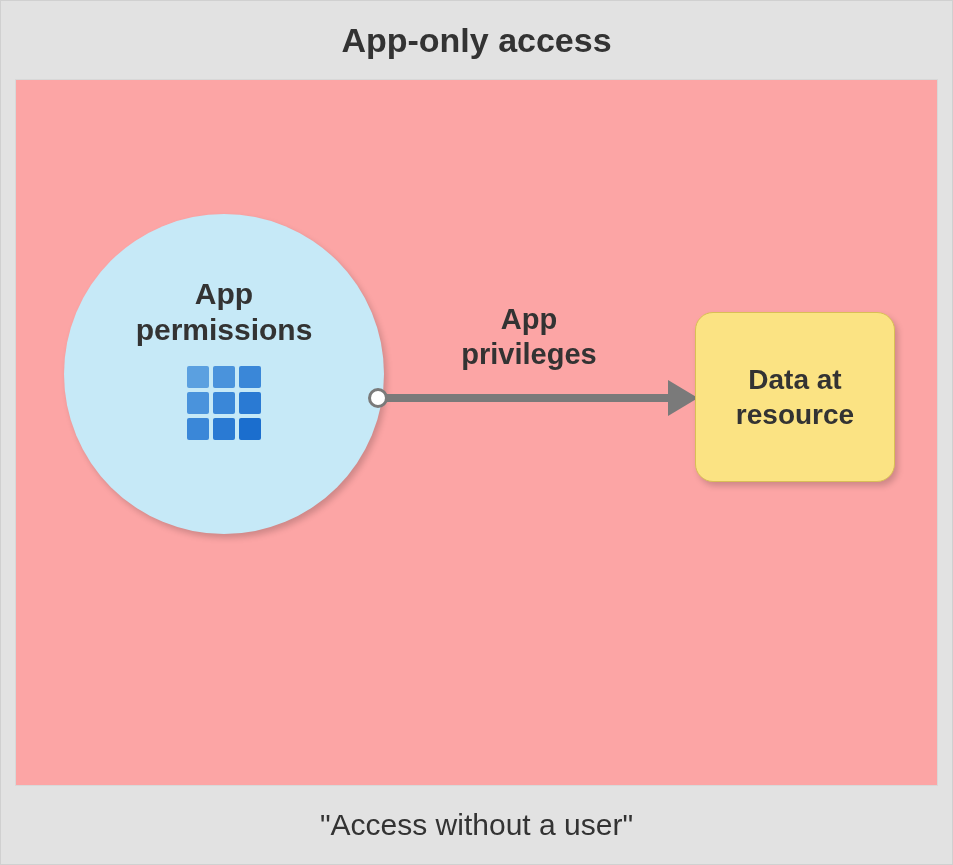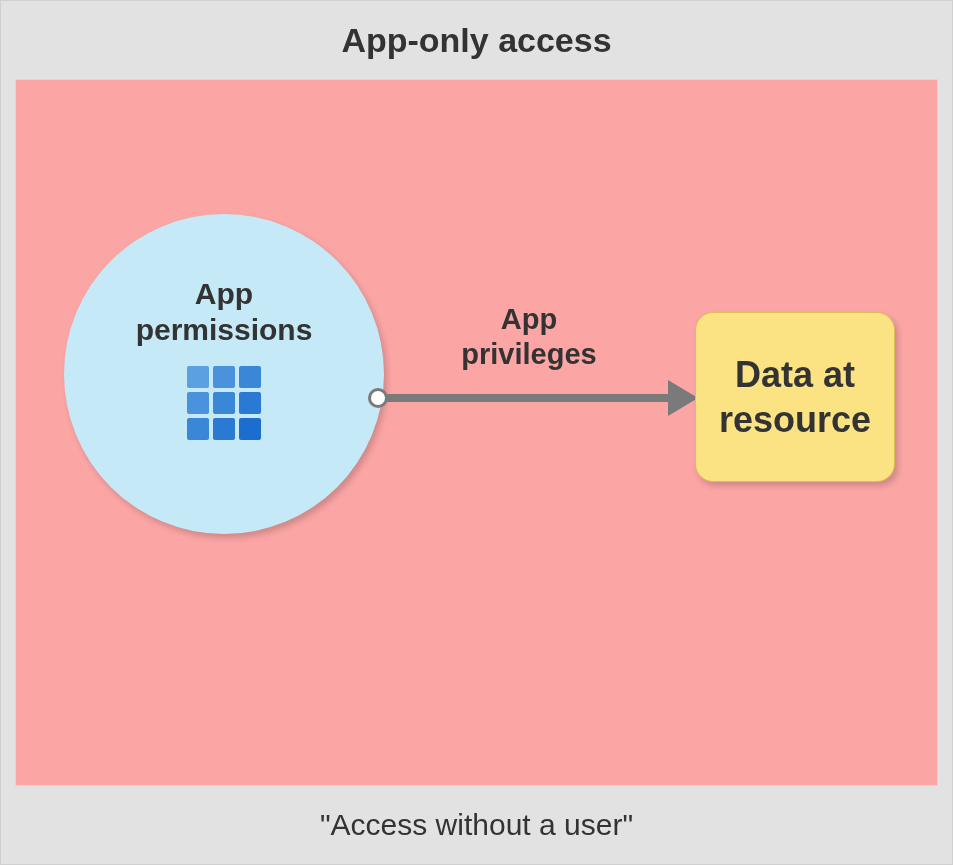--- a/index.html
+++ b/index.html
@@ -113,21 +113,21 @@
     border: 1px solid #d9bf55;
     border-radius: 18px;
     box-shadow: 3px 4px 6px rgba(0,0,0,0.18);
     display: flex;
     align-items: center;
     justify-content: center;
     box-sizing: border-box;
     padding: 10px;
   }
   .resource-node .label {
-    font-size: 36px;
+    font-size: 28px;
     font-weight: 700;
     text-align: center;
     line-height: 1.25;
     color: #333;
     white-space: pre-line;
   }
 
   
   .arrow-wrap {
     position: absolute;

